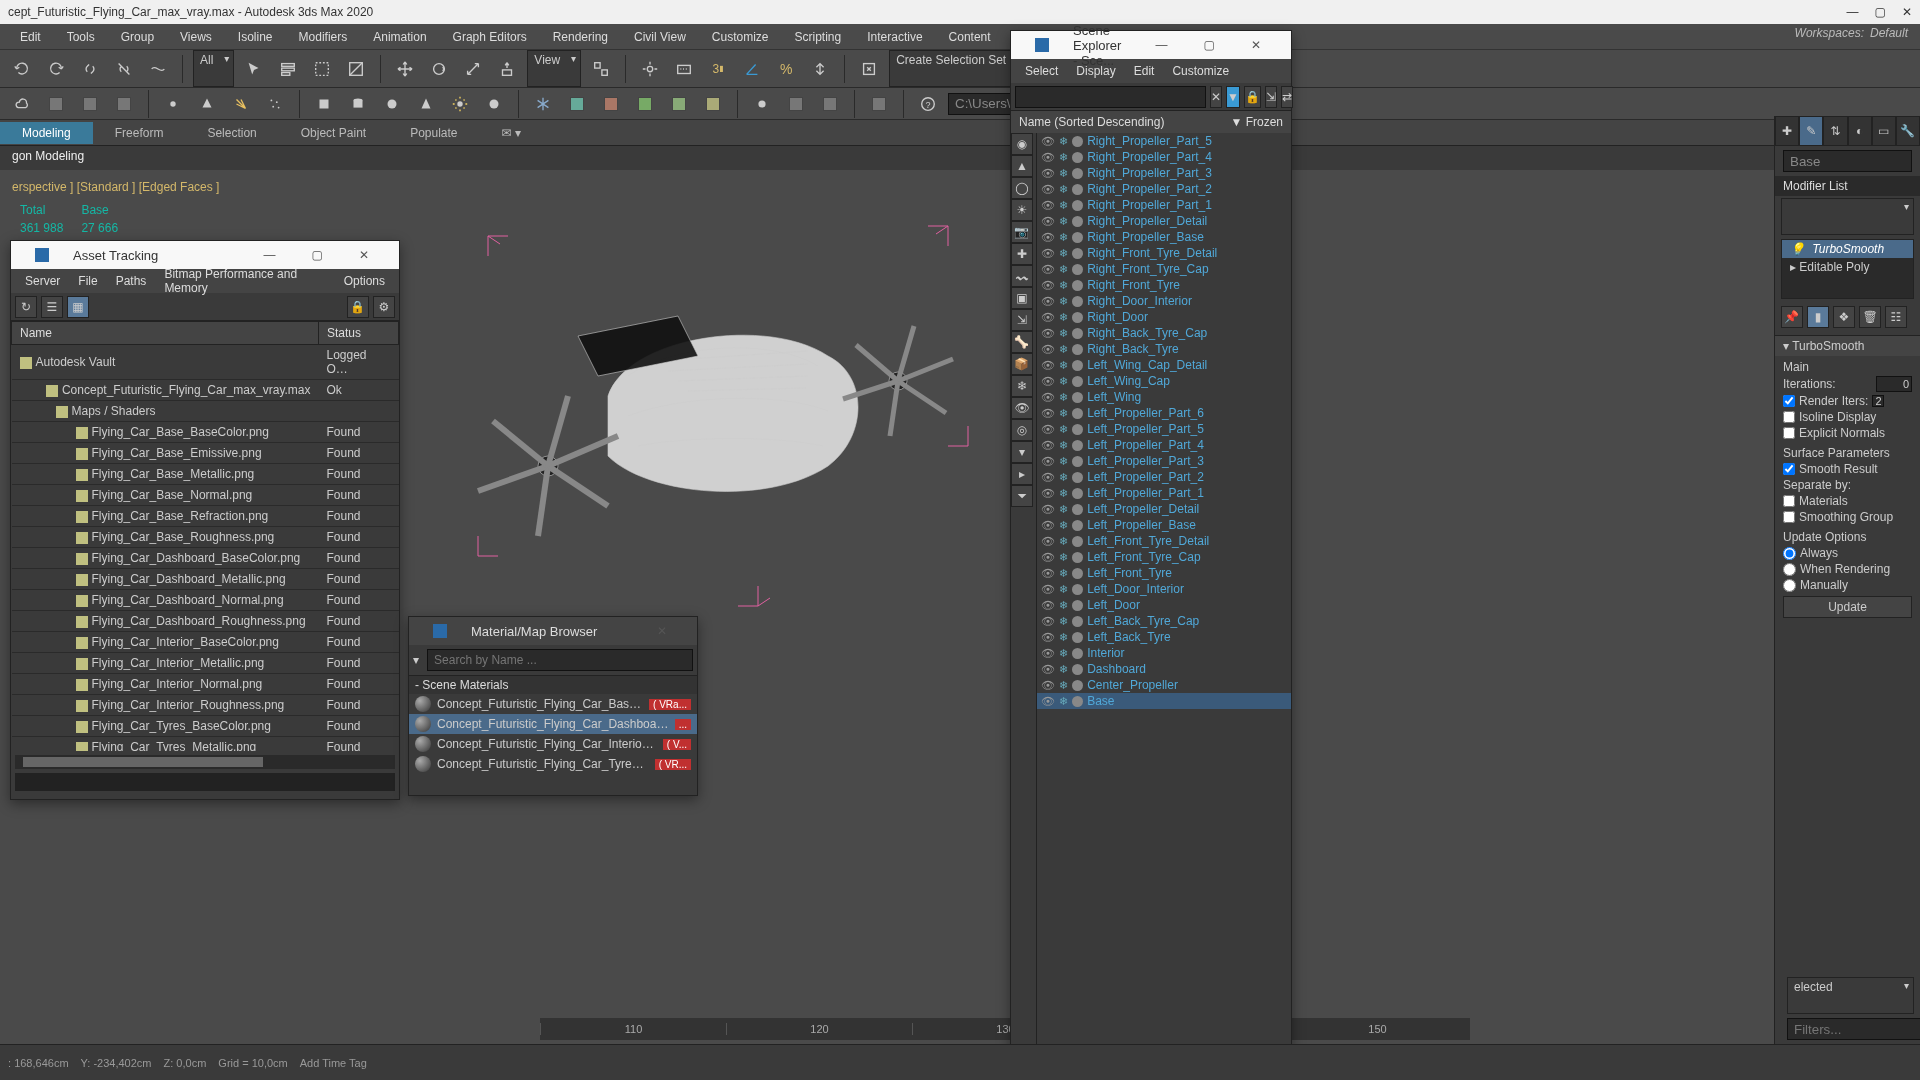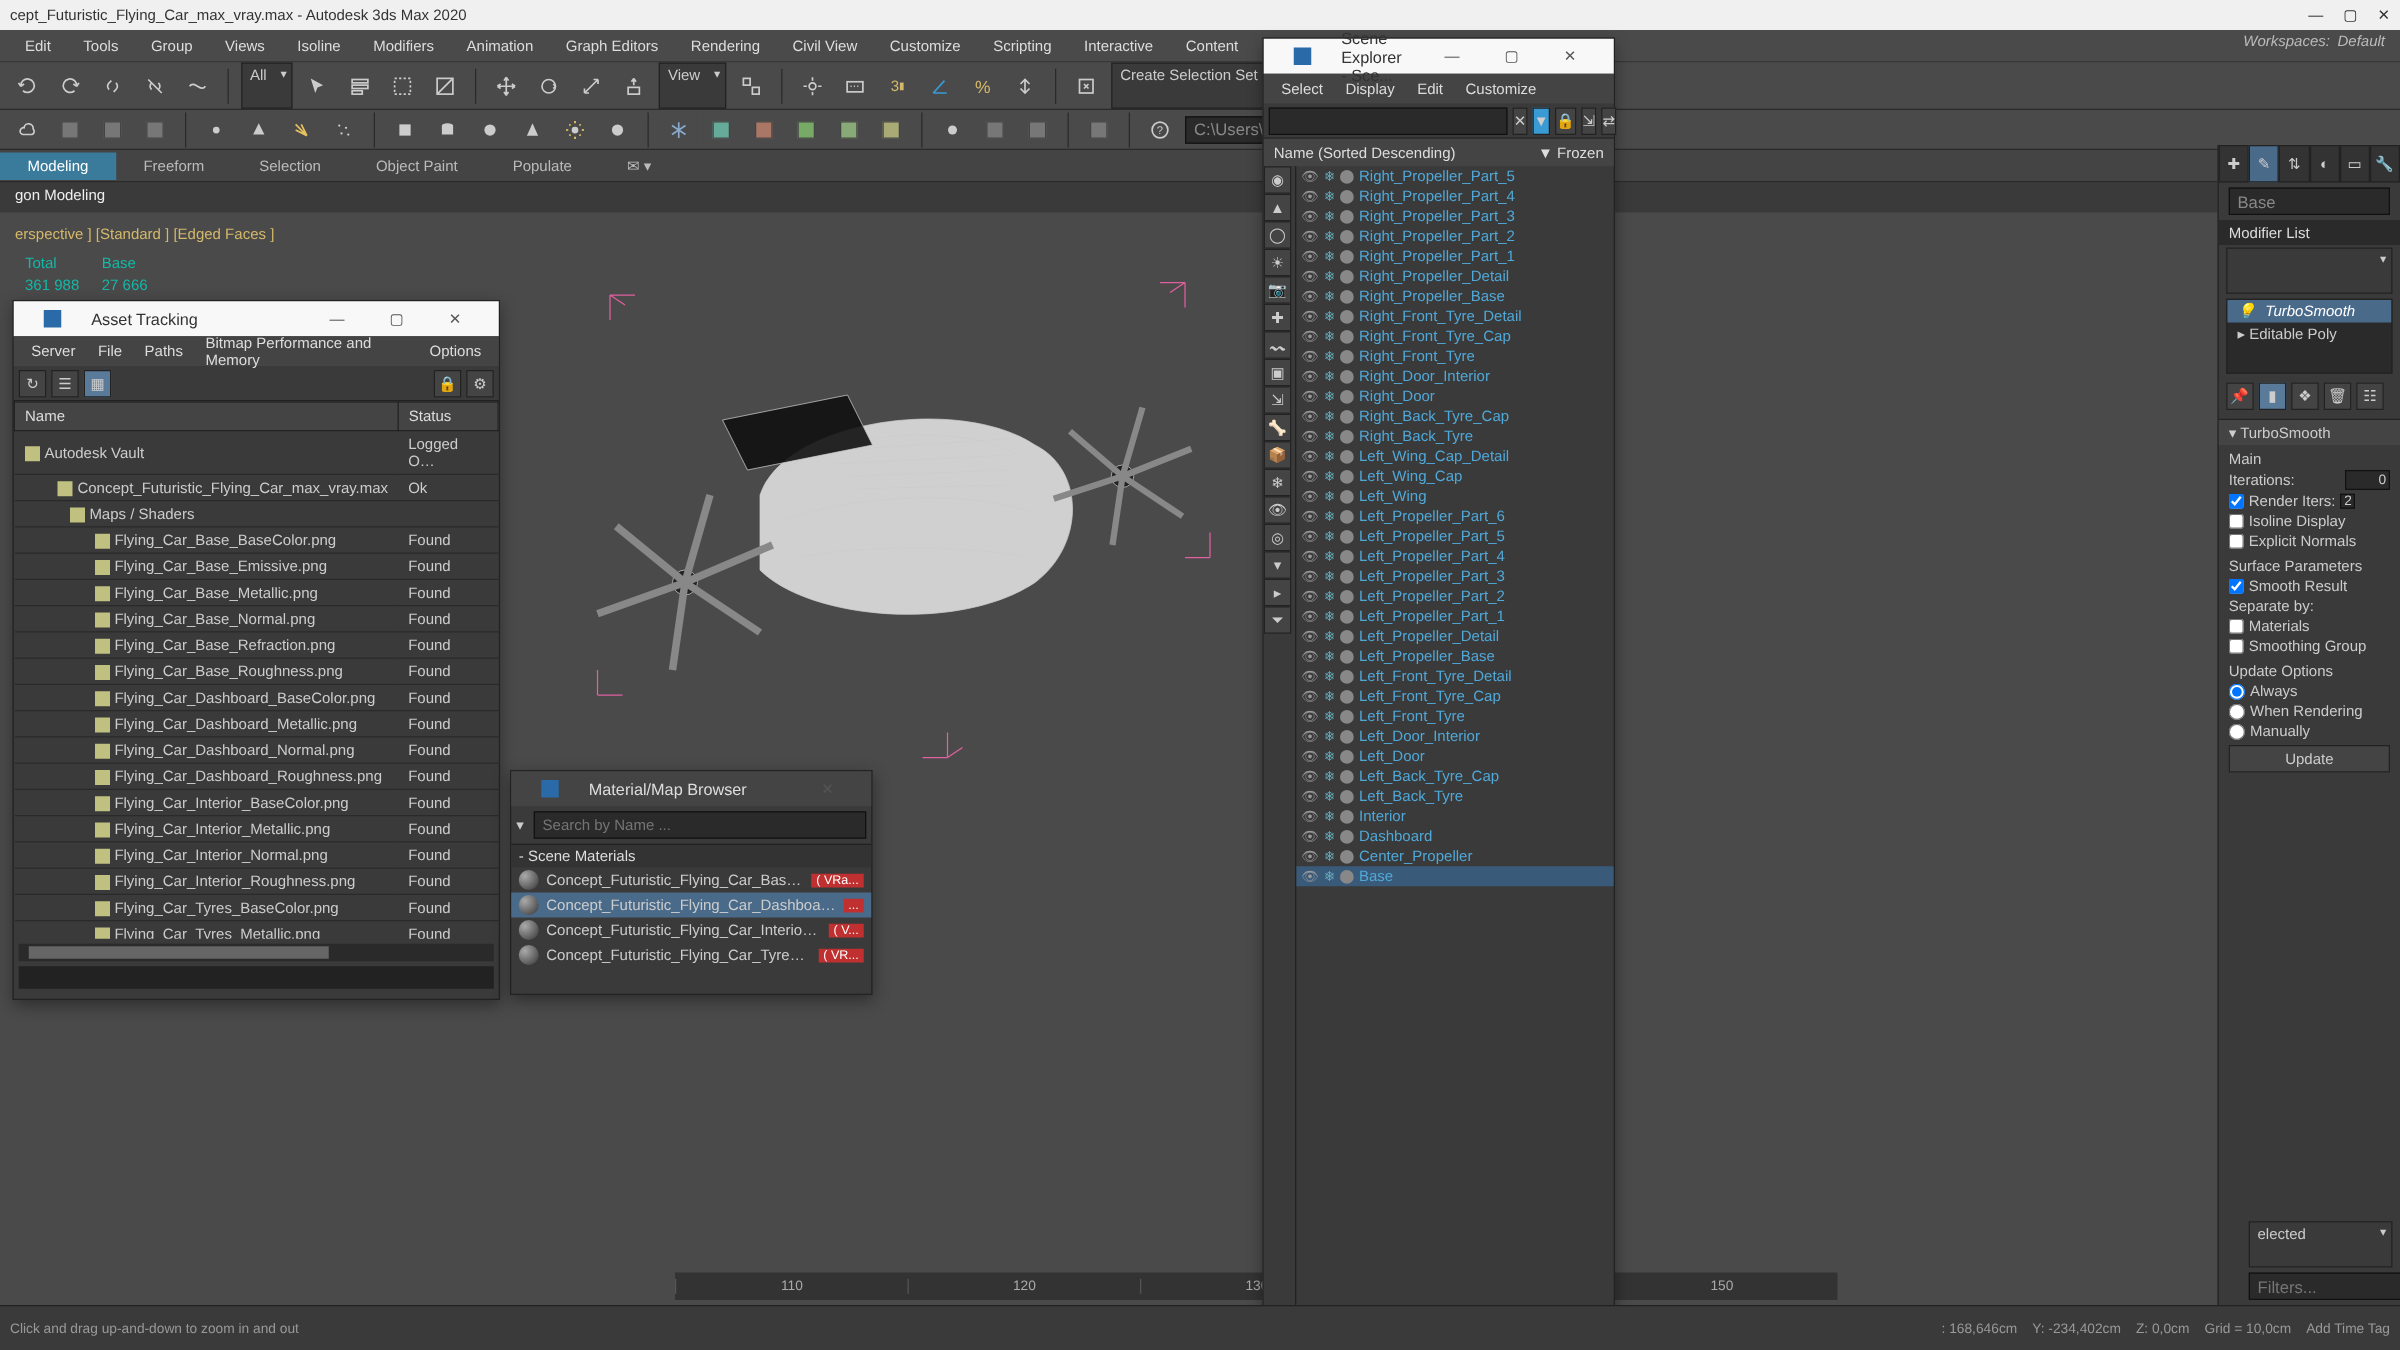--- a/index.html
+++ b/index.html
@@ -993,29 +993,28 @@
           <input type="radio" style="">
           <span>When Rendering</span>
         </div>
       <div class="radio">
           <input type="radio" style="">
           <span>Manually</span>
         </div>
       <div class="btn">Update</div>
     </div>
   </div>
-  <div style="position:absolute;bottom:4px;left:24px;right:6px">
+  <div style="position:absolute;bottom:4px;left:12px;right:6px">
     <div class="dropdown">elected</div>
     <div style="display:flex;gap:4px;margin-top:4px">
       <input class="path-input" style="flex: 1 1 0%;" placeholder="Filters...">
 
     </div>
   </div>
 </div>
 
 <div class="statusbar">
-  <span style="flex:1">Click and drag up-and-down to zoom in and out</span>
   <span><span>:</span> <span>168,646cm</span></span>
   <span><span>Y:</span> <span>-234,402cm</span></span>
   <span><span>Z:</span> <span>0,0cm</span></span>
   <span>Grid = 10,0cm</span>
   <span>Add Time Tag</span>
 </div>
 
 </body></html>

